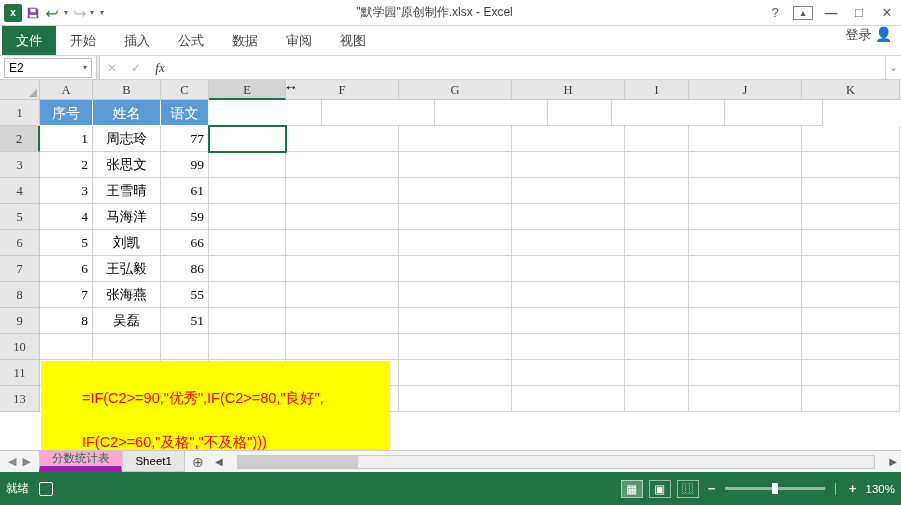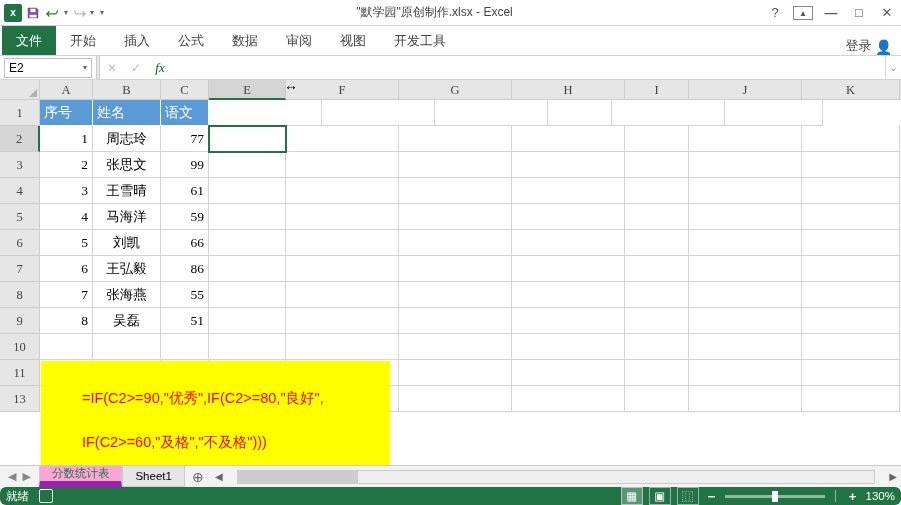--- a/index.html
+++ b/index.html
@@ -13,21 +13,21 @@
 .titlebar .win-controls { display: flex; align-items: center; gap: 8px; color: #5b5b5b; }
 .titlebar .win-controls span { font-size: 13px; width: 20px; text-align: center; cursor: pointer; }
 .excel-logo { width: 18px; height: 18px; background: #217346; color: #fff; display: flex; align-items: center; justify-content: center; font-size: 10px; font-weight: bold; border-radius: 2px; }
 .save-ic svg, .undo-ic svg, .redo-ic svg { width: 14px; height: 14px; }
 .dd-arrow { font-size: 8px; color: #666; }
 
 
 .ribbon-tabs { background: #fff; height: 30px; display: flex; align-items: stretch; border-bottom: 1px solid #d4d4d4; padding-left: 2px; }
 .ribbon-tab { padding: 9px 14px; font-size: 13px; display: flex; align-items: center; cursor: pointer; color: #444; }
 .ribbon-tab.file { background: #217346; color: #fff; }
-.ribbon-right { margin-left: auto; display: flex; align-items: flex-end; padding-right: 8px; gap: 4px; font-size: 13px; color: #444; }
+.ribbon-right { margin-left: auto; display: flex; align-items: flex-start; padding-right: 8px; gap: 4px; font-size: 13px; color: #444; }
 .signin-ic { font-size: 14px; }
 
 
 .formula-bar { height: 24px; display: flex; align-items: center; border-bottom: 1px solid #d4d4d4; background: #fff; }
 .name-box { width: 88px; height: 20px; border: 1px solid #c0c0c0; margin: 0 4px; padding: 0 4px; font-size: 12px; display: flex; align-items: center; justify-content: space-between; }
 .name-box .dd-arrow { margin-left: auto; }
 .fb-divider { width: 4px; height: 100%; background: #e6e6e6; border-left: 1px solid #ccc; border-right: 1px solid #ccc; }
 .fb-btn { width: 24px; text-align: center; font-size: 12px; color: #bfbfbf; cursor: pointer; }
 .fb-fx { font-style: italic; font-family: "Times New Roman", serif; font-size: 13px; color: #14532d; }
 .fb-input { flex: 1; padding: 0 6px; font-size: 12px; height: 100%; display: flex; align-items: center; }
@@ -39,21 +39,21 @@
 .grid-headers-row { display: flex; height: 20px; background: #e6e6e6; }
 .select-all-cell { width: 40px; border-right: 1px solid #ccc; border-bottom: 1px solid #ccc; background: #e6e6e6; position: relative; }
 .select-all-cell::after { content: ""; position: absolute; right: 2px; bottom: 2px; width: 0; height: 0; border-right: 8px solid #b0b0b0; border-top: 8px solid transparent; }
 .col-header { border-right: 1px solid #ccc; border-bottom: 1px solid #ccc; text-align: center; font-size: 12.5px; color: #444; line-height: 20px; font-family: "Times New Roman", "SimSun", serif; }
 .col-header.sel { background: #d5d5d5; border-bottom: 2px solid #217346; }
 .grid-rows { display: flex; flex-direction: column; }
 .grid-row { display: flex; height: 26px; }
 .row-header { width: 40px; background: #e6e6e6; border-right: 1px solid #ccc; border-bottom: 1px solid #ccc; text-align: center; font-size: 12.5px; color: #444; line-height: 26px; font-family: "Times New Roman", "SimSun", serif; }
 .row-header.sel { background: #d5d5d5; border-right: 2px solid #217346; }
 .cell { border-right: 1px solid #d4d4d4; border-bottom: 1px solid #d4d4d4; font-size: 13.5px; padding: 0 4px; line-height: 26px; white-space: nowrap; overflow: visible; position: relative; }
-.cell.hdr { background: #5b9bd5; color: #fff; font-size: 14px; border-right: 1px solid #fff; border-bottom: 1px solid #fff; font-family: Liberation Serif, serif; }
+.cell.hdr { background: #5b9bd5; color: #fff; text-align: center; font-size: 14px; border-right: 1px solid #fff; border-bottom: 1px solid #fff; }
 .cell.num { text-align: right; font-family: "Times New Roman", serif; }
 .cell.name { text-align: center; }
 .cell.active-sel { outline: 2px solid #217346; outline-offset: -1px; z-index: 5; }
 .formula-note { position: absolute; background: #ffff00; color: #ff0000; font-size: 14.5px; font-family: "SimSun", monospace; padding: 4px 6px; line-height: 22px; white-space: pre; z-index: 10; }
 
 
 .cA { width: 53px; } .cB { width: 68px; } .cC { width: 48px; } .cE { width: 77px; }
 .cF { width: 113px; } .cG { width: 113px; } .cH { width: 113px; } .cI { width: 64px; }
 .cJ { width: 113px; } .cK { width: 98px; }
 
@@ -63,21 +63,21 @@
 .sheet-nav span { cursor: pointer; font-size: 11px; }
 .sheet-tab { padding: 0 12px; border: 1px solid #ccc; border-top: none; background: #e6e6e6; display: flex; align-items: center; cursor: pointer; }
 .sheet-tab.active { background: #f9a8d4; border-bottom: 6px solid #a21caf; color: #217346; }
 .sheet-add { width: 26px; display: flex; align-items: center; justify-content: center; color: #666; cursor: pointer; font-size: 14px; }
 .hscroll-wrap { flex: 1; display: flex; align-items: center; padding: 0 4px; }
 .hscroll-track { flex: 1; height: 14px; background: #eee; border: 1px solid #ccc; position: relative; margin: 0 14px; }
 .hscroll-thumb { position: absolute; left: 0; width: 120px; height: 100%; background: #cdcdcd; }
 .hscroll-arrow { font-size: 10px; color: #666; cursor: pointer; }
 
 
-.status-bar { height: 18px; background: #217346; color: #fff; display: flex; align-items: center; font-size: 11.5px; padding: 0 6px; border-radius: 6px; }
+.status-bar { height: 33px; background: #217346; color: #fff; display: flex; align-items: center; font-size: 11.5px; padding: 0 6px; }
 .status-left { display: flex; align-items: center; gap: 10px; }
 .macro-ic { width: 14px; height: 14px; border: 1.5px solid #fff; border-radius: 2px; display: inline-block; }
 .status-right { margin-left: auto; display: flex; align-items: center; gap: 6px; }
 .view-btn { width: 22px; height: 18px; display: flex; align-items: center; justify-content: center; border: 1px solid rgba(255,255,255,0.5); cursor: pointer; }
 .view-btn.active { background: rgba(255,255,255,0.25); }
 .zoom-slider { width: 100px; height: 3px; background: rgba(255,255,255,0.5); position: relative; cursor: pointer; }
 .zoom-thumb { position: absolute; left: 50%; top: -4px; width: 6px; height: 11px; background: #fff; transform: translateX(-50%); }
 .zoom-pm { cursor: pointer; font-size: 13px; font-weight: bold; width: 14px; text-align: center; }
 .zoom-sep { width: 1px; height: 12px; background: rgba(255,255,255,0.5); margin: 0 4px; }
 </style>
@@ -119,21 +119,20 @@
 </div>
 
 <div class="ribbon-tabs">
   <div class="ribbon-tab file">文件</div>
   <div class="ribbon-tab">开始</div>
   <div class="ribbon-tab">插入</div>
   <div class="ribbon-tab">公式</div>
   <div class="ribbon-tab">数据</div>
   <div class="ribbon-tab">审阅</div>
   <div class="ribbon-tab">视图</div>
-  <div class="ribbon-tab">开发工具</div>
   <div class="ribbon-right">
     <span>登录</span>
     <span class="signin-ic">👤</span>
   </div>
 </div>
 
 <div class="formula-bar">
   <div class="name-box">
     <span>E2</span>
     <span class="dd-arrow">▾</span>

